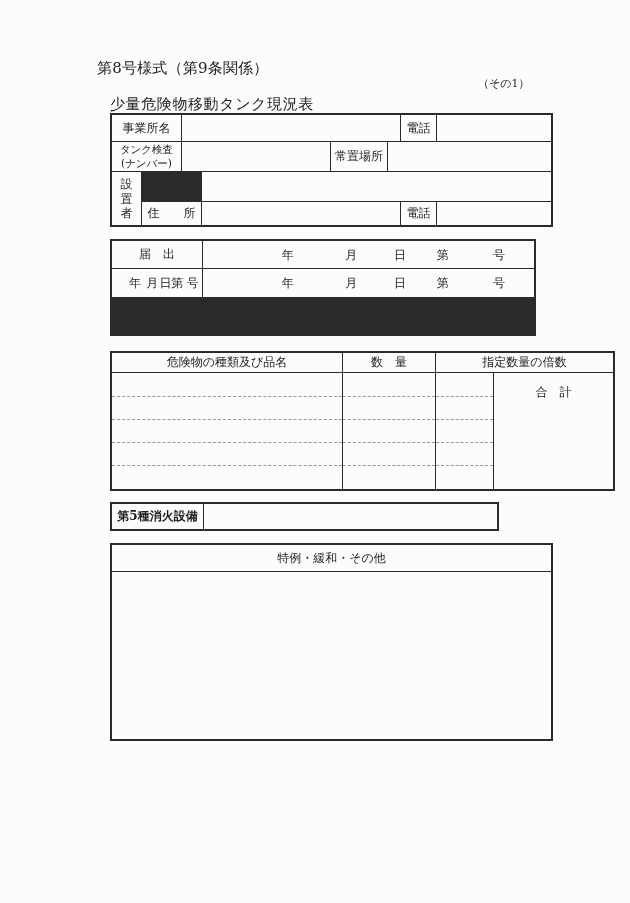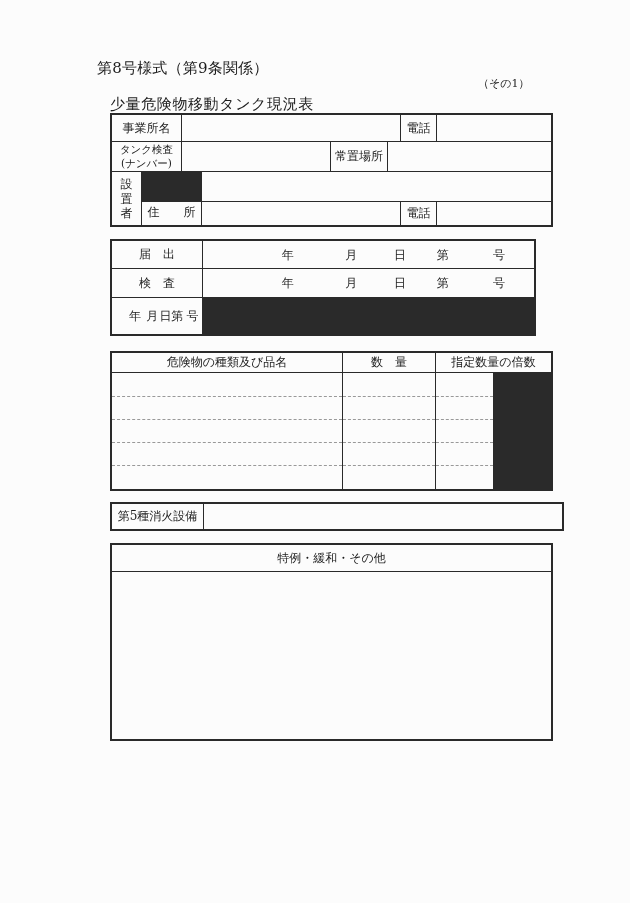--- a/index.html
+++ b/index.html
@@ -58,40 +58,41 @@
   }
   .date-cell { position:relative; }
   .date-cell span {
     position:absolute; top:50%; transform:translate(-50%,-50%);
   }
   .du-0 { left:25.6%; } .du-1 { left:44.8%; } .du-2 { left:59.5%; }
   .du-3 { left:72.4%; } .du-4 { left:89.4%; }
 
   
   #materials-table {
-    left:110px; top:351px; width:443px; height:140px;
+    left:110px; top:351px; width:505px; height:140px;
     grid-template-columns:230px 92px 57px 1fr;
     grid-template-rows:19px 1fr;
     text-align:right;
   }
   .slots { display:flex; flex-direction:column; align-items:stretch;
            justify-content:flex-start; }
   .slot { border-bottom:1px dashed #999; }
   .slot:nth-child(1){ height:24px; }
   .slot:nth-child(2){ height:23px; }
   .slot:nth-child(3){ height:23px; }
   .slot:nth-child(4){ height:23px; }
   .slot:nth-child(5){ flex:1; border-bottom:none; }
   .total-cell { align-items:flex-start; padding-top:12px; }
 
   
   #extinguisher-table {
-    left:110px; top:502px; width:454px; height:29px;
+    left:110px; top:502px; width:389px; height:29px;
     grid-template-columns:91px 1fr;
     grid-template-rows:1fr;
+    font-weight:bold;
   }
 
   
   #special-table {
     left:110px; top:543px; width:443px; height:198px;
     grid-template-columns:1fr;
     grid-template-rows:26px 1fr;
   }
 </style>
 </head>
@@ -116,36 +117,35 @@
   <div class="cell" style="grid-column:6/9;grid-row:2;"></div>
 
   <div class="cell installer" style="grid-column:1;grid-row:3/5;">
     <span>設</span>
     <span>置</span>
     <span>者</span>
   </div>
   <div class="cell" style="grid-column:2/4;grid-row:3;margin-top:36px;">職・氏名</div>
   <div class="cell" style="grid-column:4/9;grid-row:3;"></div>
 
-  <div class="cell" style="grid-column:2/4;grid-row:4;font-family:Liberation Mono, monospace;">住　　所</div>
+  <div class="cell" style="grid-column:2/4;grid-row:4;">住　　所</div>
   <div class="cell" style="grid-column:4/7;grid-row:4;"></div>
   <div class="cell" style="grid-column:7;grid-row:4;">電話</div>
   <div class="cell" style="grid-column:8;grid-row:4;"></div>
 </div>
 
 <div class="gtable" id="record-table">
   <div class="cell">届　出</div>
   <div class="cell date-cell">
     <span class="du-0">年</span>
     <span class="du-1">月</span>
     <span class="du-2">日</span>
     <span class="du-3">第</span>
     <span class="du-4">号</span>
   </div>
-  <div class="cell">検　査</div>
   <div class="cell date-cell">
     <span class="du-0">年</span>
     <span class="du-1">月</span>
     <span class="du-2">日</span>
     <span class="du-3">第</span>
     <span class="du-4">号</span>
   </div>
   <div class="cell date-cell">
     <span class="du-0">年</span>
     <span class="du-1">月</span>
@@ -174,20 +174,23 @@
     <div class="slot"></div>
     <div class="slot"></div>
   </div>
   <div class="cell slots" style="grid-column:3;grid-row:2;">
     <div class="slot"></div>
     <div class="slot"></div>
     <div class="slot"></div>
     <div class="slot"></div>
     <div class="slot"></div>
   </div>
+  <div class="cell total-cell" style="grid-column:4;grid-row:2;">
+    <span>合　計</span>
+  </div>
 </div>
 
 <div class="gtable" id="extinguisher-table">
   <div class="cell">第5種消火設備</div>
   <div class="cell"></div>
 </div>
 
 <div class="gtable" id="special-table">
   <div class="cell">特例・緩和・その他</div>
   <div class="cell"></div>

